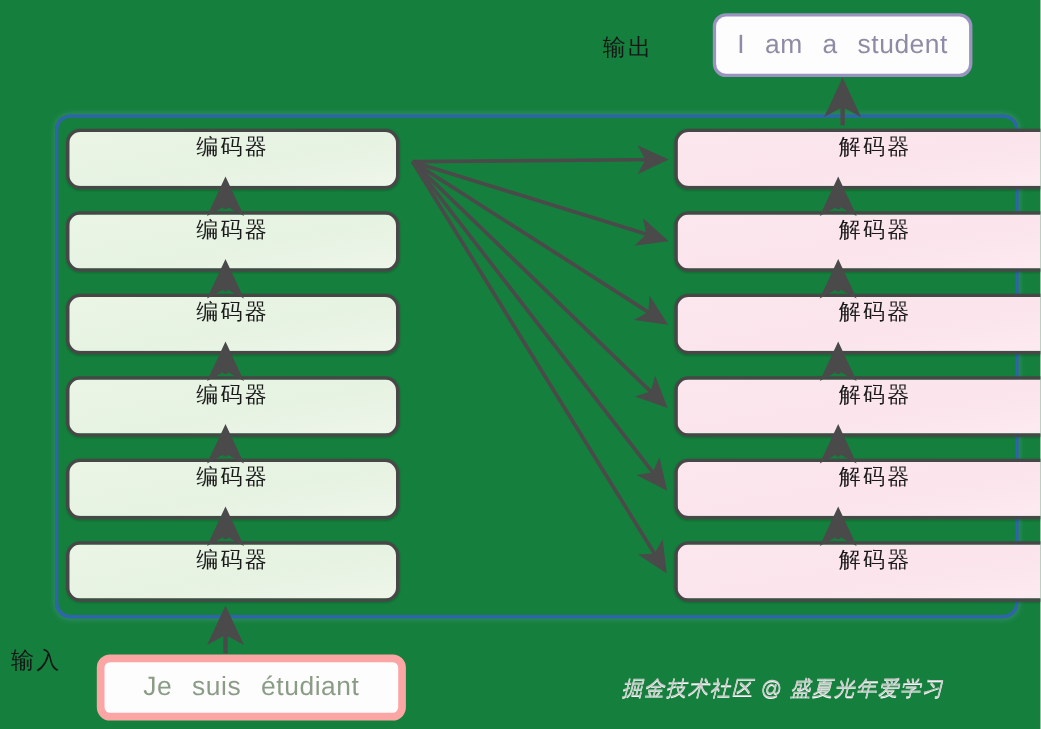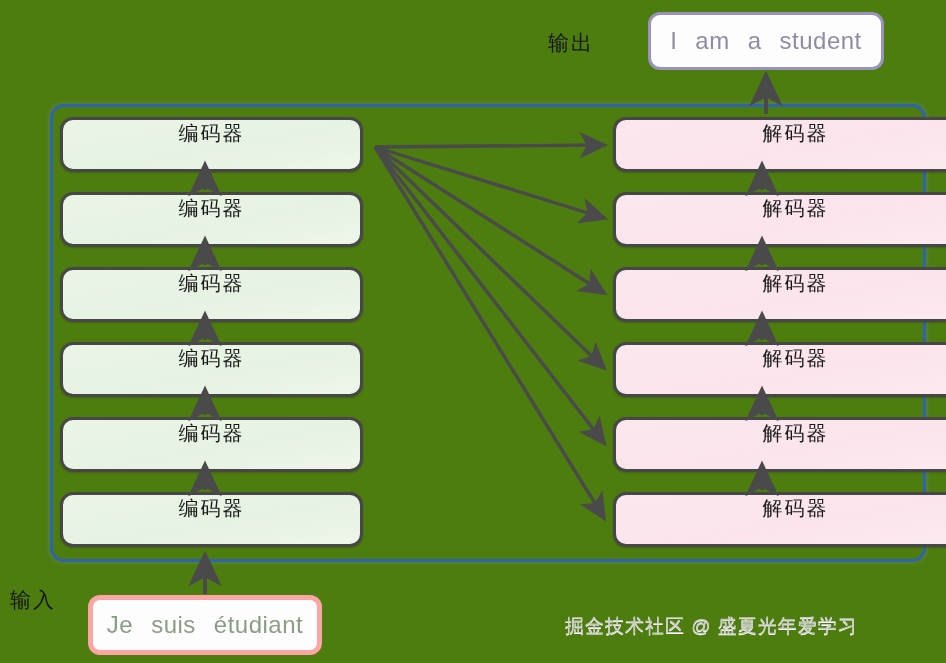--- a/index.html
+++ b/index.html
@@ -4,21 +4,21 @@
 <style>
   html, body {
     margin: 0;
     padding: 0;
     background: #ffffff;
   }
   #stage {
     position: relative;
     width: 946px;
     height: 663px;
-    background: #4d7c0f;
+    background: #15803d;
     font-family: "Liberation Sans", "DejaVu Sans", sans-serif;
     overflow: hidden;
   }
 
   
   .abs { position: absolute; }
 
   
   .outer-frame {
     left: 50px;
@@ -71,23 +71,23 @@
     top: 12px;
     width: 236px;
     height: 58px;
     border: 3px solid #9a93c0;
     color: #8e8ba5;
     letter-spacing: 0.5px;
   }
   .in-box {
     left: 88px;
     top: 595px;
-    width: 234px;
+    width: 281px;
     height: 60px;
-    border: 5px solid #fca5a5;
+    border: 7px solid #fca5a5;
     color: #8b9c86;
     letter-spacing: 0.5px;
   }
   .io-box .tok { margin: 0 9px; }
 
   
   .side-label {
     font-size: 21px;
     color: #161616;
     letter-spacing: 2px;
@@ -98,20 +98,21 @@
 
   
   .watermark {
     left: 565px;
     top: 613px;
     font-size: 19px;
     color: #c9c9c9;
     letter-spacing: 1px;
     white-space: nowrap;
     text-shadow: 0 1px 0 #ffffff;
+    font-style: italic;
   }
 
   
   svg.overlay {
     position: absolute;
     left: 0;
     top: 0;
     width: 946px;
     height: 663px;
     pointer-events: none;

